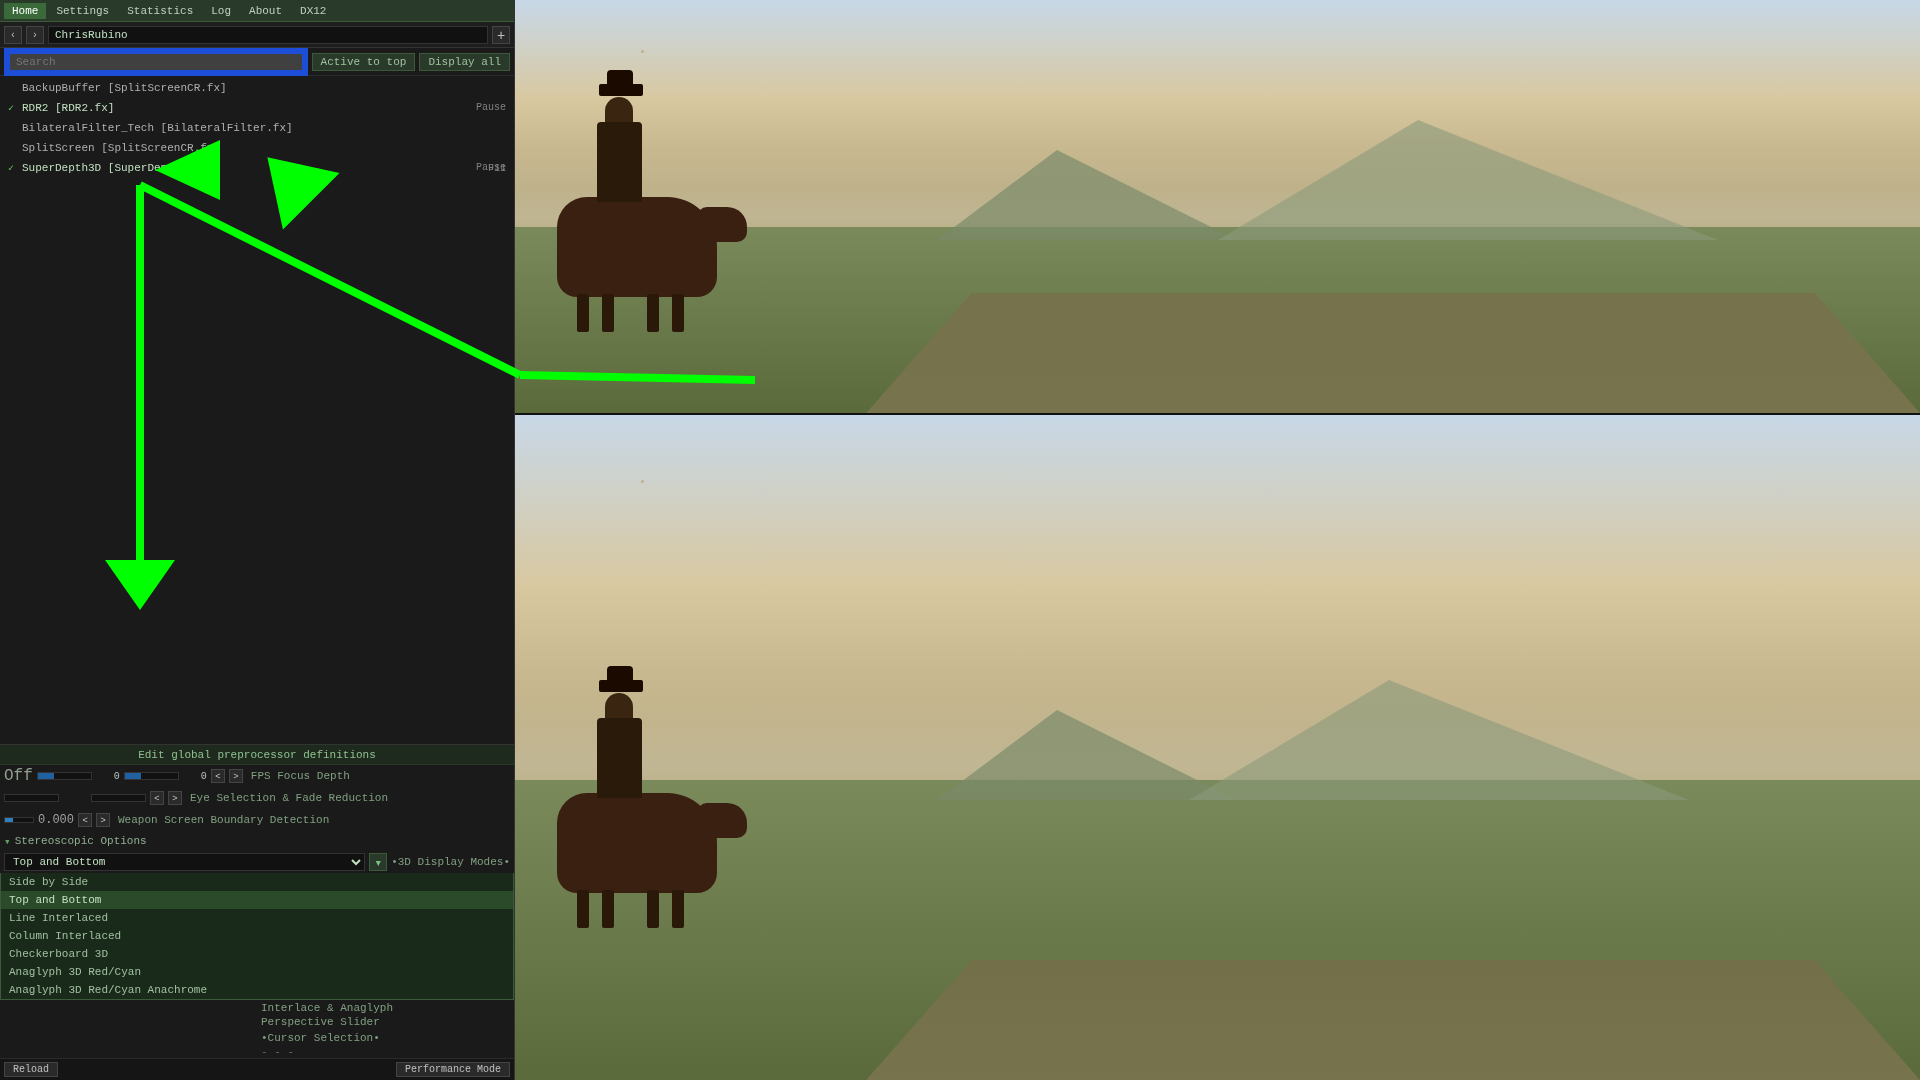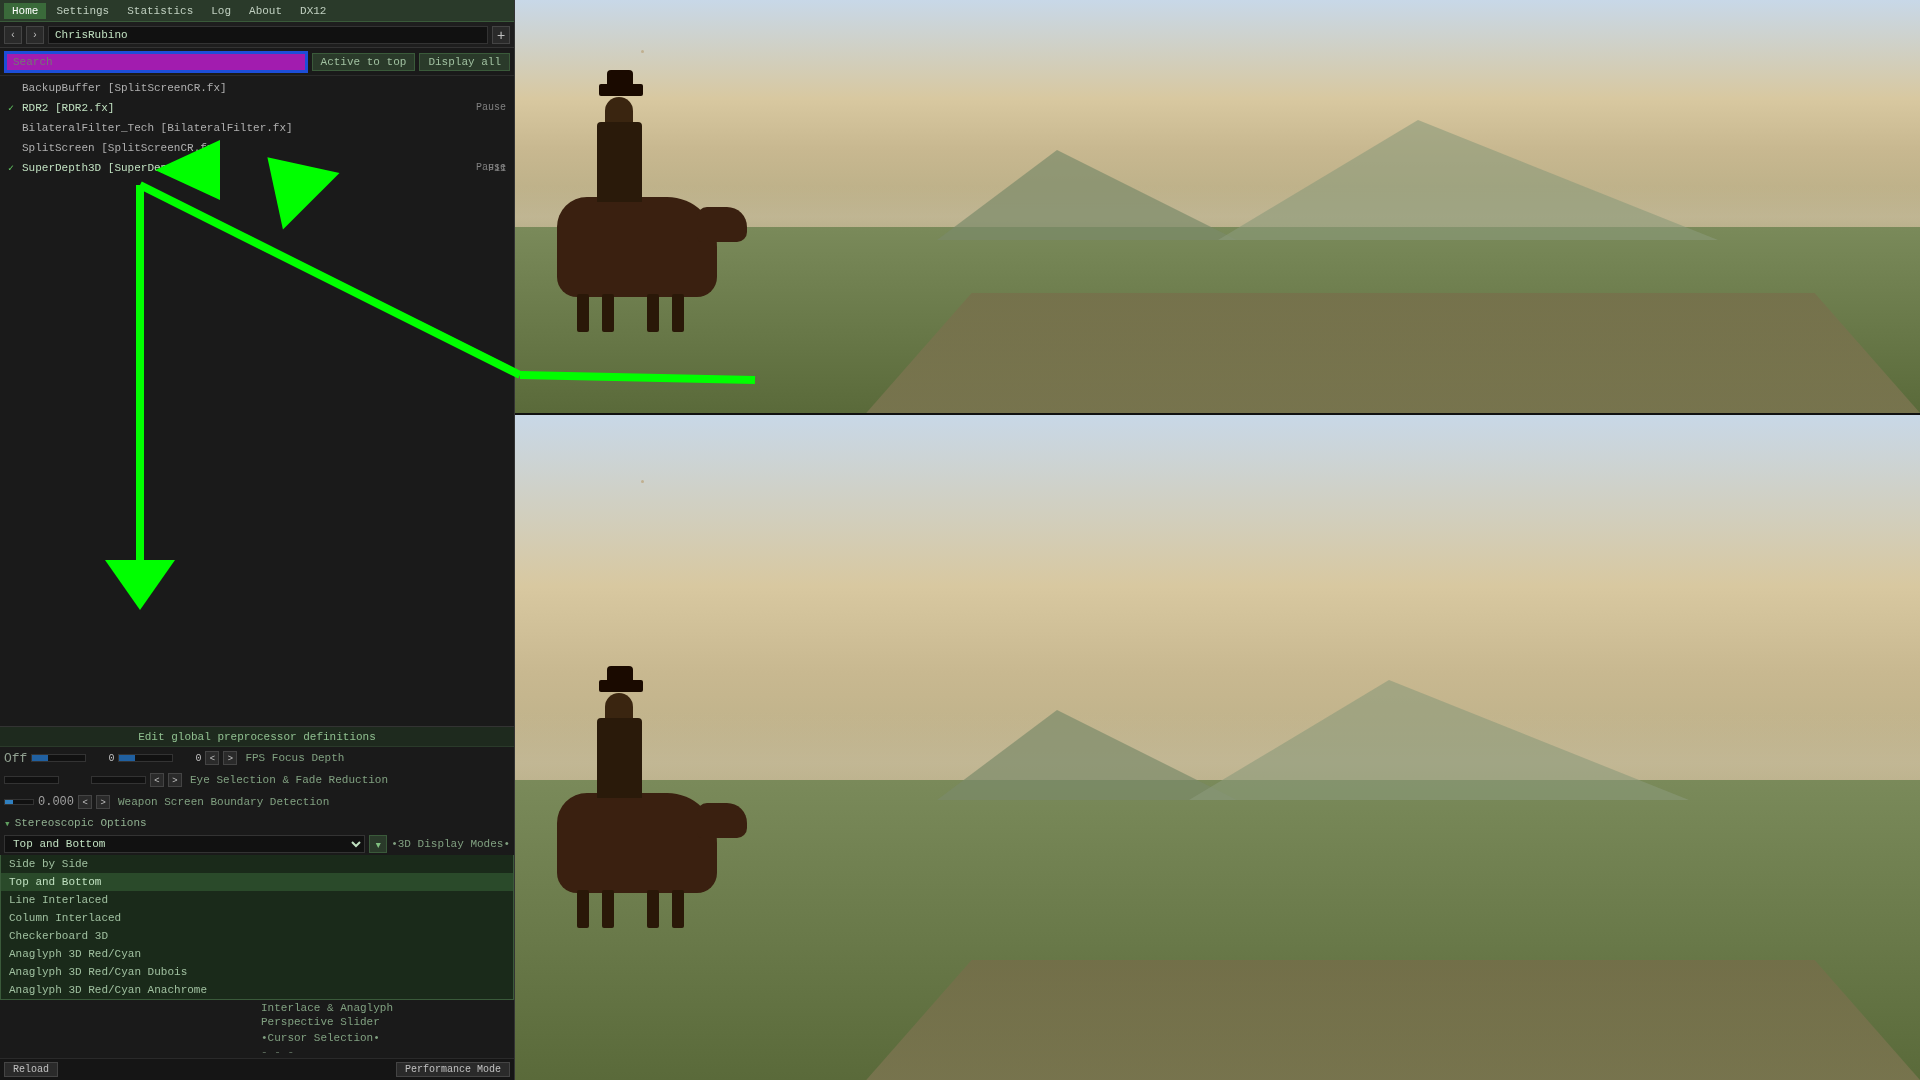--- a/index.html
+++ b/index.html
@@ -82,22 +82,22 @@
       background: #1a1a1a;
       height: 28px;
       display: flex;
       align-items: center;
       padding: 3px 4px;
       gap: 4px;
       border-bottom: 1px solid #2a2a2a;
     }
     #search-input {
       flex: 1;
-      background: #a21caf;
-      border: 3px solid #1d4ed8;
+      background: #404040;
+      border: 6px solid #1d4ed8;
       color: #c0c0c0;
       padding: 2px 6px;
       font-family: 'Courier New', monospace;
       font-size: 11px;
     }
     .action-btn {
       background: #2a3a2a;
       border: 1px solid #3a5a3a;
       color: #a0c0a0;
       padding: 2px 8px;
@@ -398,21 +398,21 @@
       <span class="effect-key f11-text">F11</span>
     </div>
 
   </div>
 
   <div id="bottom-panel">
 
     <div id="edit-bar">Edit global preprocessor definitions</div>
 
     <div class="param-row">
-      <span style="color:#90a090;font-size:13px">Off</span>
+      <span style="color:#90a090;font-size:16px">Off</span>
       <div class="slider-track" style="flex:0 0 55px">
         <div class="slider-fill" style="width:30%"></div>
       </div>
       <span class="slider-val">0</span>
       <div class="slider-track" style="flex:0 0 55px">
         <div class="slider-fill" style="width:30%"></div>
       </div>
       <span class="slider-val">0</span>
       <button class="slider-btn">&lt;</button>
       <button class="slider-btn">&gt;</button>
@@ -462,21 +462,20 @@
       <span class="right-label">•3D Display Modes•</span>
     </div>
 
     <div id="dropdown-list">
       <div class="dropdown-option">Side by Side</div>
       <div class="dropdown-option selected">Top and Bottom</div>
       <div class="dropdown-option">Line Interlaced</div>
       <div class="dropdown-option">Column Interlaced</div>
       <div class="dropdown-option">Checkerboard 3D</div>
       <div class="dropdown-option">Anaglyph 3D Red/Cyan</div>
-      <div class="dropdown-option">Anaglyph 3D Red/Cyan Dubois</div>
       <div class="dropdown-option">Anaglyph 3D Red/Cyan Anachrome</div>
     </div>
 
     <div style="display:flex; padding: 0 4px; margin-top:2px; gap: 8px;">
       <div style="flex:1"></div>
       <div style="flex:1; display:flex; flex-direction:column; gap:2px;">
         <div style="color:#80a080;font-size:11px">Interlace &amp; Anaglyph</div>
         <div style="color:#80a080;font-size:11px">Perspective Slider</div>
         <div style="color:#80a080;font-size:11px;margin-top:2px">•Cursor Selection•</div>
         <div style="color:#607060;font-size:11px">- - -</div>

